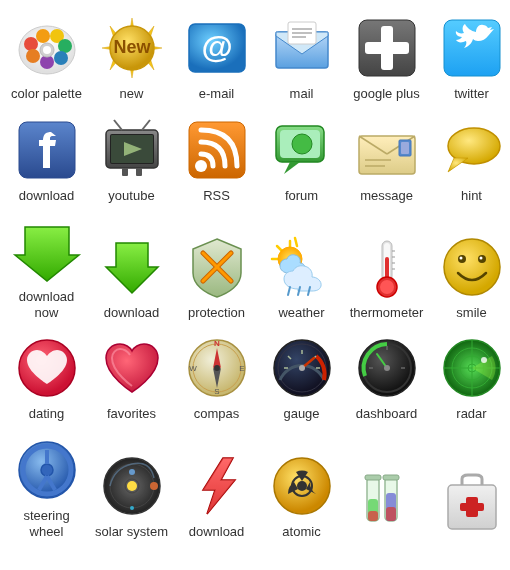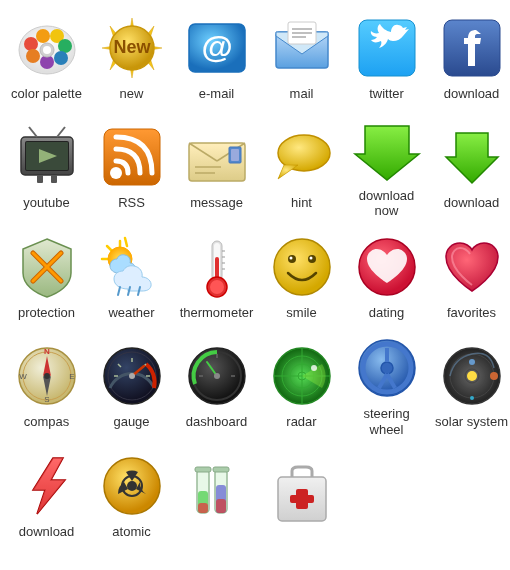--- a/index.html
+++ b/index.html
@@ -14,21 +14,21 @@
     .grid {
       display: grid;
       grid-template-columns: repeat(6, 85px);
       grid-template-rows: auto;
       gap: 0;
     }
     .icon-cell {
       display: flex;
       flex-direction: column;
       align-items: center;
-      justify-content: center;
+      justify-content: flex-end;
       padding: 6px 2px 8px 2px;
       width: 85px;
     }
     .icon-img {
       width: 68px;
       height: 68px;
       display: flex;
       align-items: center;
       justify-content: center;
       margin-bottom: 4px;
@@ -136,20 +136,37 @@
 
         <rect x="18" y="6" width="28" height="22" rx="2" fill="white" stroke="#ccc" stroke-width="1"></rect>
         <line x1="22" y1="13" x2="42" y2="13" stroke="#aaa" stroke-width="1.5"></line>
         <line x1="22" y1="17" x2="42" y2="17" stroke="#aaa" stroke-width="1.5"></line>
         <line x1="22" y1="21" x2="36" y2="21" stroke="#aaa" stroke-width="1.5"></line>
       </svg>
     </div>
     <span class="icon-label">mail</span>
   </div>
 
+  <div class="icon-cell">
+    <div class="icon-img">
+      <svg width="64" height="64" viewBox="0 0 64 64">
+        <defs>
+          <linearGradient id="gpBg" x1="0" y1="0" x2="0" y2="1">
+            <stop offset="0%" stop-color="#777"></stop>
+            <stop offset="100%" stop-color="#444"></stop>
+          </linearGradient>
+        </defs>
+        <rect x="4" y="4" width="56" height="56" rx="8" fill="url(#gpBg)" stroke="#333" stroke-width="1"></rect>
+
+        <rect x="26" y="10" width="12" height="44" rx="3" fill="white"></rect>
+        <rect x="10" y="26" width="44" height="12" rx="3" fill="white"></rect>
+      </svg>
+    </div>
+    <span class="icon-label">google plus</span>
+  </div>
 
   <div class="icon-cell">
     <div class="icon-img">
       <svg width="64" height="64" viewBox="0 0 64 64">
         <defs>
           <linearGradient id="twBg" x1="0" y1="0" x2="0" y2="1">
             <stop offset="0%" stop-color="#55ccff"></stop>
             <stop offset="100%" stop-color="#1da1f2"></stop>
           </linearGradient>
         </defs>
@@ -218,20 +235,41 @@
 
         <circle cx="16" cy="48" r="6" fill="white"></circle>
         <path d="M16,36 Q28,36 28,48" fill="none" stroke="white" stroke-width="5" stroke-linecap="round"></path>
         <path d="M16,24 Q40,24 40,48" fill="none" stroke="white" stroke-width="5" stroke-linecap="round"></path>
         <path d="M16,12 Q52,12 52,48" fill="none" stroke="white" stroke-width="5" stroke-linecap="round"></path>
       </svg>
     </div>
     <span class="icon-label">RSS</span>
   </div>
 
+  <div class="icon-cell">
+    <div class="icon-img">
+      <svg width="64" height="64" viewBox="0 0 64 64">
+        <defs>
+          <linearGradient id="forumBg" x1="0" y1="0" x2="0" y2="1">
+            <stop offset="0%" stop-color="#88dd88"></stop>
+            <stop offset="100%" stop-color="#339933"></stop>
+          </linearGradient>
+        </defs>
+
+        <rect x="6" y="8" width="48" height="36" rx="6" fill="url(#forumBg)" stroke="#228822" stroke-width="1.5"></rect>
+
+        <rect x="10" y="12" width="40" height="28" rx="4" fill="#aaeebb"></rect>
+
+        <polygon points="20,44 14,56 30,44" fill="#339933"></polygon>
+
+        <circle cx="32" cy="26" r="10" fill="#44bb44" stroke="#228822" stroke-width="1"></circle>
+      </svg>
+    </div>
+    <span class="icon-label">forum</span>
+  </div>
 
   <div class="icon-cell">
     <div class="icon-img">
       <svg width="64" height="64" viewBox="0 0 64 64">
         <defs>
           <linearGradient id="msgBg" x1="0" y1="0" x2="0" y2="1">
             <stop offset="0%" stop-color="#ffeebb"></stop>
             <stop offset="100%" stop-color="#ddcc88"></stop>
           </linearGradient>
         </defs>

